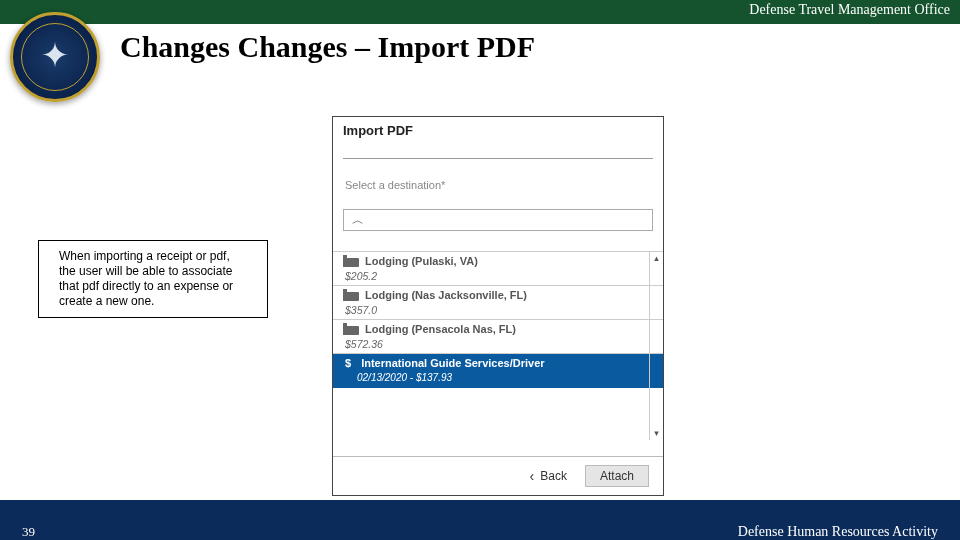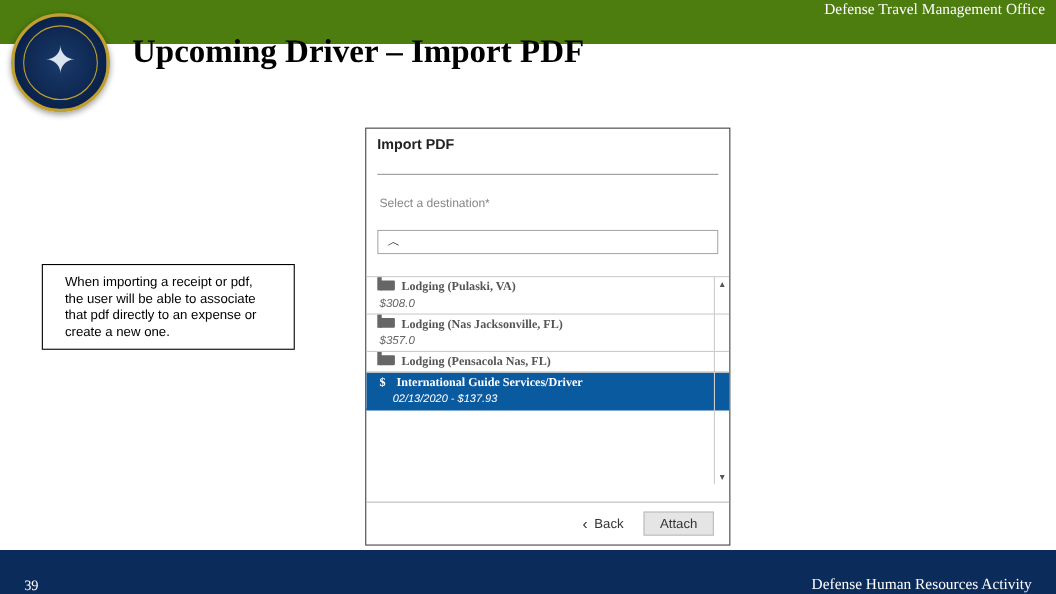--- a/index.html
+++ b/index.html
@@ -1,18 +1,18 @@
 <!DOCTYPE html>
 <html><head>
 <meta charset="utf-8">
 <style>
   * { box-sizing: border-box; margin: 0; padding: 0; }
   html, body { width: 960px; height: 540px; font-family: Arial, Helvetica, sans-serif; background: #fff; overflow: hidden; }
 
-  .topbar { position: absolute; top: 0; left: 0; right: 0; height: 40px; background: #4d7c0f; }
+  .topbar { position: absolute; top: 0; left: 0; right: 0; height: 24px; background: #14532d; }
   .topbar-text { position: absolute; right: 10px; top: 2px; color: #fff; font-family: "Times New Roman", serif; font-size: 14px; }
 
   .seal { position: absolute; top: 12px; left: 10px; width: 90px; height: 90px; border-radius: 50%; background: radial-gradient(circle at 50% 50%, #1a3b6b 0%, #0a224a 70%); border: 3px solid #c0a030; box-shadow: 0 2px 6px rgba(0,0,0,0.4); }
   .seal::after { content:""; position:absolute; inset:8px; border-radius:50%; border:1px solid #c0a030; }
   .seal-star { position:absolute; top:50%; left:50%; transform:translate(-50%,-55%); font-size:34px; color:#d9e4ee; }
 
   .title { position: absolute; top: 30px; left: 120px; font-family: "Times New Roman", serif; font-size: 30px; font-weight: bold; color: #000; }
 
   .callout { position: absolute; top: 240px; left: 38px; width: 230px; border: 1px solid #000; padding: 8px 20px; font-family: Arial, sans-serif; font-size: 12px; line-height: 1.25; color:#000; }
 
@@ -20,21 +20,21 @@
   .panel-header { padding: 6px 10px 4px 10px; font-weight: bold; font-size: 13px; color:#222; }
   .hr { border: none; border-top: 1px solid #999; margin: 0 10px 2px 10px; }
 
   .field-label { font-size: 11px; color:#888; padding: 2px 12px 0 12px; }
   .filter-row { display:flex; align-items:center; border:1px solid #aaa; margin: 2px 10px 4px 10px; height:22px; }
   .filter-row input { flex:1; border:none; outline:none; padding:0 6px; font-size:11px; color:#666; font-style:italic; }
   .chev { width:28px; text-align:center; font-size:12px; color:#333; cursor:pointer; }
 
   .list { flex:1; overflow:hidden; }
   .item { border-top:1px solid #ccc; padding:3px 12px 3px 12px; }
-  .item-title { font-size:11px; color:#555; font-weight:bold; display:flex; align-items:flex-start; gap:6px;font-family:Liberation Serif, serif; }
+  .item-title { font-size:11px; color:#555; font-weight:bold; display:flex; align-items:flex-end; gap:6px; }
   .item-price { font-size:10.5px; color:#666; font-style:italic; margin-top:3px; }
   .bed { display:inline-block; width:14px; height:9px; background:#666; position:relative; border-radius:1px; }
   .bed::before { content:""; position:absolute; left:-2px; top:-3px; width:4px; height:12px; background:#666; }
 
   .item.selected { background:#0a5aa0; color:#fff; }
   .item.selected .item-title { color:#fff; }
   .item.selected .dollar { color:#fff; font-weight:bold; margin-right:4px; }
   .sel-sub { font-size:10px; color:#fff; font-style:italic; margin-top:3px;margin-left:12px; }
   .border-accent { border-bottom:2px solid #0a5aa0; }
 
@@ -54,52 +54,53 @@
 <body>
 
 <div class="topbar">
   <div class="topbar-text">Defense Travel Management Office</div>
 </div>
 
 <div class="seal">
   <div class="seal-star">✦</div>
 </div>
 
-<div class="title">Upcoming Driver – Import PDF</div>
+<div class="title">Changes Changes – Import PDF</div>
 
 <div class="callout">When importing a receipt or pdf, the user will be able to associate that pdf directly to an expense or create a new one.</div>
 
 <div class="panel">
   <div class="panel-header">Import PDF</div>
   <hr class="hr">
   <div class="field-label">Select a destination*</div>
   <div class="filter-row">
     <div class="chev">︿</div>
   </div>
 
   <div class="list" style="position:relative;">
     <div class="item">
       <div class="item-title">
           <span class="bed"></span>
           <span>Lodging (Pulaski, VA)</span>
         </div>
-      <div class="item-price">$308.0</div>
+      <div class="item-price">$205.2</div>
     </div>
     <div class="item">
       <div class="item-title">
           <span class="bed"></span>
           <span>Lodging (Nas Jacksonville, FL)</span>
         </div>
       <div class="item-price">$357.0</div>
     </div>
     <div class="item">
       <div class="item-title">
           <span class="bed"></span>
           <span>Lodging (Pensacola Nas, FL)</span>
         </div>
+      <div class="item-price">$572.36</div>
     </div>
     <div class="item selected border-accent">
       <div class="item-title">
           <span class="dollar">$</span>
           <span>International Guide Services/Driver</span>
         </div>
       <div class="sel-sub">02/13/2020 - $137.93</div>
     </div>
 
     <div class="vscroll">

